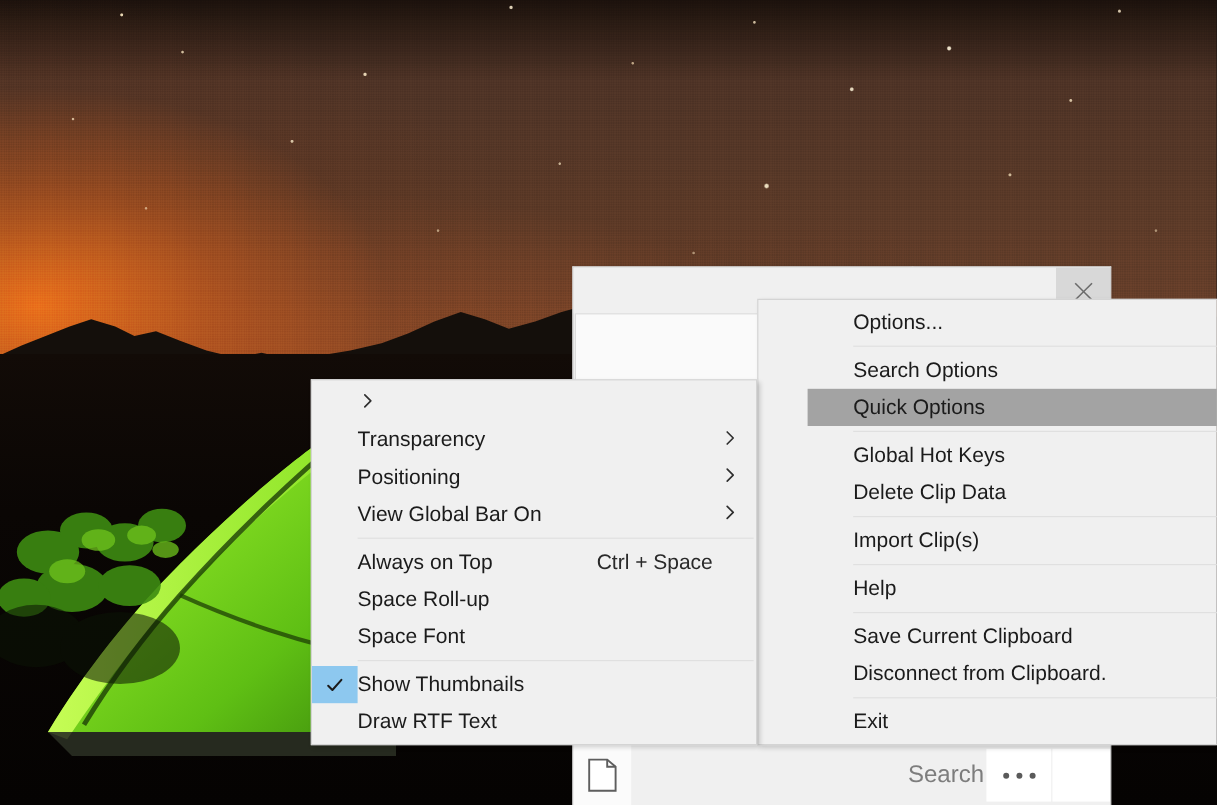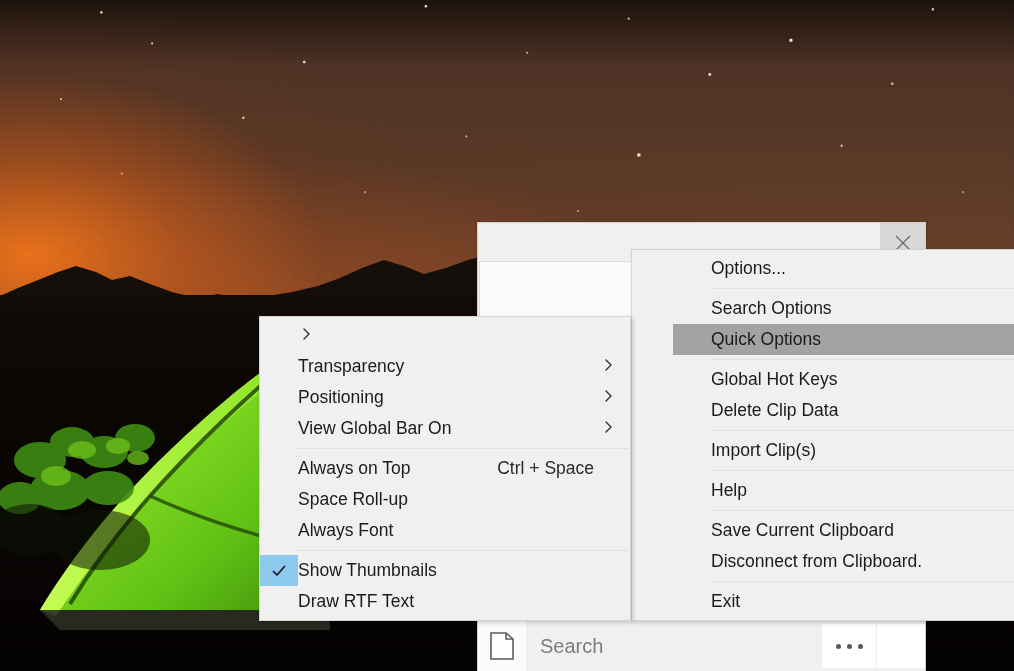--- a/index.html
+++ b/index.html
@@ -139,20 +139,21 @@
   #search-input {
     flex: 1;
     height: 50px;
     border: none;
     outline: none;
     background: transparent;
     font-family: "Liberation Sans", sans-serif;
     font-size: 20px;
     color: #707070;
     padding-left: 14px;
+    text-align: right;
   }
   #search-input::placeholder { color: #7d7d7d; opacity: 1; }
   #overflow-button {
     width: 54px; height: 44px;
     background: #ffffff;
     display: flex; align-items: center; justify-content: center;
     gap: 6px;
     margin-right: 1px;
   }
   #overflow-button .dot {
@@ -425,21 +426,21 @@
         <span class="menu-accel">Ctrl + Space</span>
         <span class="submenu-arrow"></span>
       </div>
       <div class="menu-item">
         <div class="gutter"></div>
         <span class="menu-label">Space Roll-up</span>
         <span class="submenu-arrow"></span>
       </div>
       <div class="menu-item">
         <div class="gutter"></div>
-        <span class="menu-label">Always Font</span>
+        <span class="menu-label">Space Font</span>
         <span class="submenu-arrow"></span>
       </div>
       <div class="menu-sep"></div>
       <div class="menu-item">
         <div class="gutter checked">
           <svg class="check-glyph" width="18" height="18" viewBox="0 0 18 18">
             <path d="M3.5,9.5 L7,13 L14.5,4.5" fill="none" stroke="#1b1b1b" stroke-width="1.7" stroke-linecap="round" stroke-linejoin="round"></path>
           </svg>
         </div>
         <span class="menu-label">Show Thumbnails</span>

